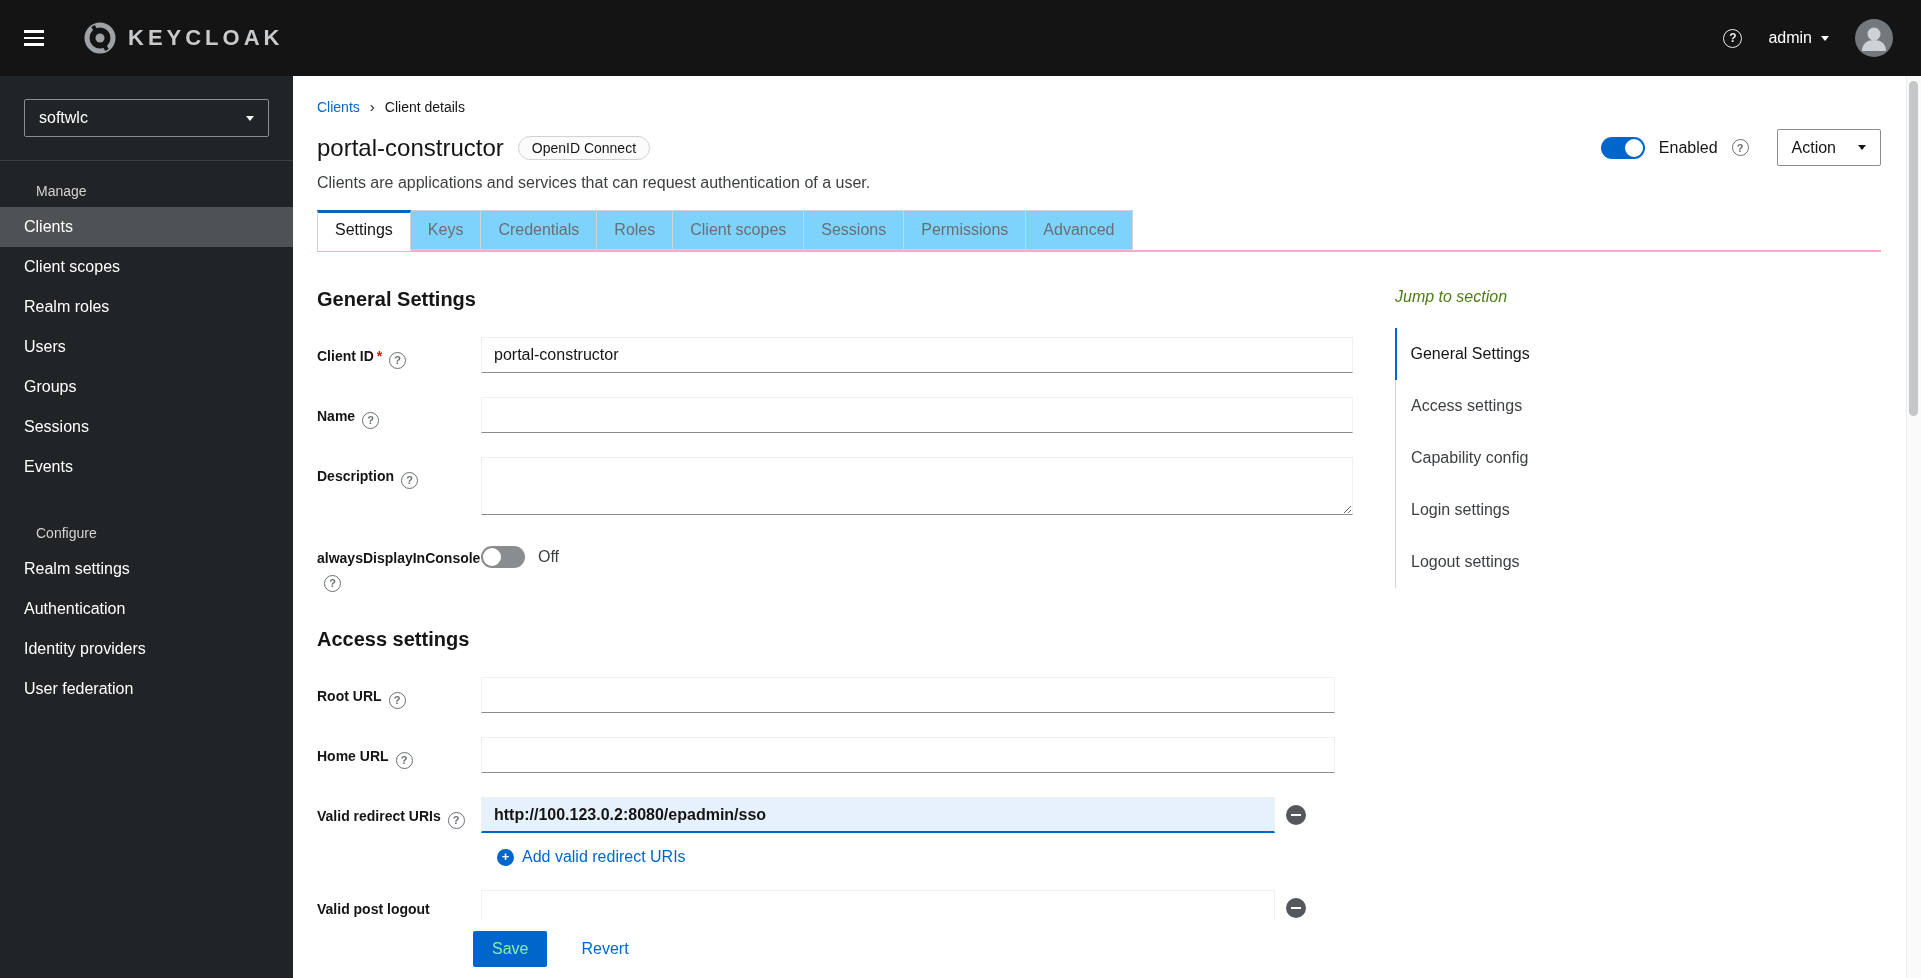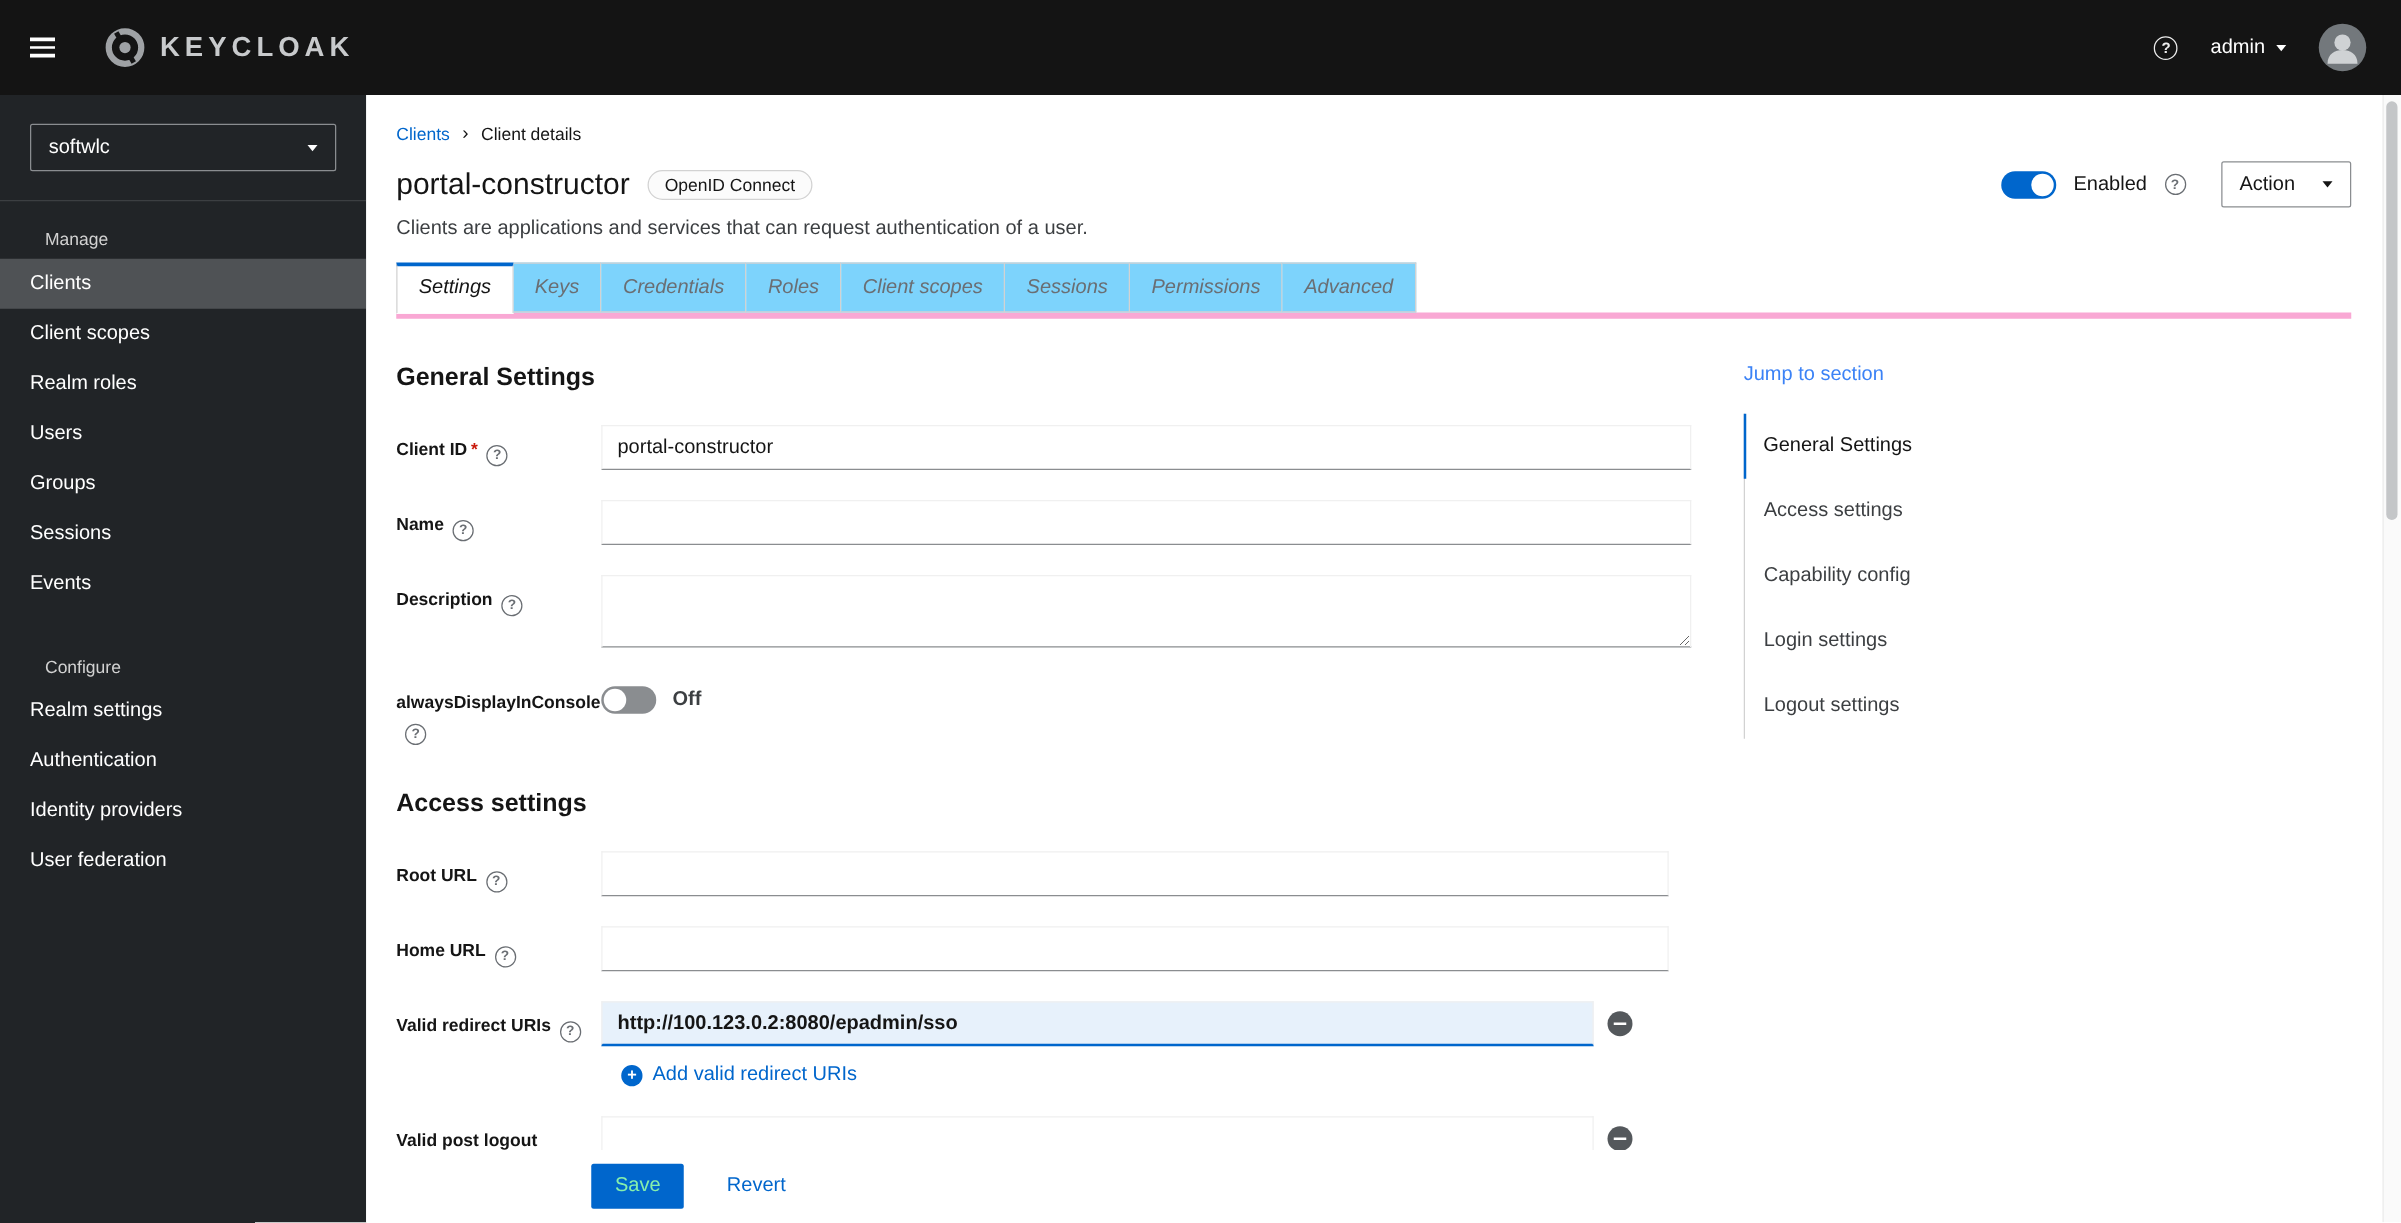--- a/index.html
+++ b/index.html
@@ -54,21 +54,21 @@
   .switch.on { background:#0066cc; }
   .switch.off { background:#8a8d90; }
   .switch .knob { position:absolute; top:2px; width:18px; height:18px; border-radius:50%; background:#fff; }
   .switch.on .knob { right:2px; }
   .switch.off .knob { left:2px; }
   .switch-label { font-size:16px; color:#151515; }
   .action-btn { display:flex; align-items:center; gap:22px; height:37px; padding:0 14px; background:#fff; border:1px solid #8a8d90; border-radius:2px; font-size:16px; color:#151515; cursor:pointer; margin-left:14px; font-family:inherit; }
   .subtitle { margin-top:8px; font-size:16px; color:#3c3f42; }
 
   
-  .tabs { display:flex; margin-top:18px; border-bottom:5px solid #f9a8d4;font-style:italic; }
+  .tabs { display:flex; margin-top:18px; border-bottom:2px solid #f9a8d4; }
   .tab { padding:10px 17px; font-size:16px; color:#6a6e73; background:#7dd3fc; border:1px solid #d2d2d2; border-left:none; cursor:pointer; }
   .tab:first-child { border-left:1px solid #d2d2d2; }
   .tab.active { background:#fff; color:#151515; border-top:3px solid #0066cc; padding-top:8px; margin-bottom:-1px; border-bottom:1px solid #fff; }
 
   
   .content-row { display:flex; }
   .form-col { width:1036px; flex:none; }
   h2.section-heading { font-size:20px; font-weight:600; color:#151515; margin-top:36px; }
   h2.section-heading + .form-row { margin-top:26px; }
 
@@ -79,30 +79,30 @@
   .form-field { flex:1; min-width:0; }
   .text-input { border:1px solid #f0f0f0; border-bottom:1px solid #8a8d90; height:36px; font-size:16px; padding:0 12px; color:#151515; background:#fff; font-family:inherit; display:block; }
   .w-full { width:872px; }
   .w-url { width:854px; }
   .w-redirect { width:794px;font-weight:bold; }
   textarea.text-input { height:58px; resize:both; padding:6px 12px; }
   .text-input.focused { background:#e7f1fb; border-bottom:2px solid #0066cc; }
   .field-with-action { display:flex; align-items:center; }
   .minus-btn { width:20px; height:20px; border-radius:50%; background:#54585c; border:none; position:relative; margin-left:11px; cursor:pointer; flex:none; }
   .minus-btn::after { content:""; position:absolute; left:5px; top:9px; width:10px; height:2px; background:#fff; }
-  .toggle-line { display:flex; align-items:center; gap:13px; padding-top:7px;font-weight:bold; }
+  .toggle-line { display:flex; align-items:center; gap:13px; padding-top:7px; }
   .off-label { font-size:16px; color:#3c3f42; }
   .add-link-row { margin-top:-10px; }
   .add-link { display:inline-flex; align-items:center; gap:8px; margin-left:16px; background:none; border:none; color:#0066cc; font-size:16px; cursor:pointer; font-family:inherit; }
   .plus-icon { width:17px; height:17px; border-radius:50%; background:#0066cc; color:#fff; display:inline-flex; align-items:center; justify-content:center; font-size:13px; font-weight:bold; line-height:1; flex:none; }
   .plus-icon::after { content:"+"; margin-top:-1px; }
 
   
   .jump-col { flex:none; width:300px; margin-left:42px; padding-top:36px; }
-  .jump-title { font-size:16px; color:#3b82f6; }
+  .jump-title { font-size:16px; color:#4d7c0f;font-style:italic; }
   .jump-list { list-style:none; margin-top:22px; border-left:1px solid #d2d2d2; }
   .jump-list li { padding:16px 0 16px 15px; font-size:16px; color:#3c3f42; cursor:pointer; line-height:20px; }
   .jump-list li.active { border-left:2px solid #0066cc; margin-left:-1.5px; color:#151515; padding-left:14px; }
 
   
   .footer-bar { position:absolute; left:0; right:15px; bottom:0; height:58px; background:#fff; display:flex; align-items:center; gap:34px; padding-left:180px; }
   .save-btn { background:#0066cc; color:#86efac; border:none; border-radius:2px; font-size:16px; padding:9px 19px; cursor:pointer; font-family:inherit; }
   .revert-btn { background:none; border:none; color:#0066cc; font-size:16px; cursor:pointer; font-family:inherit; }
 
   

